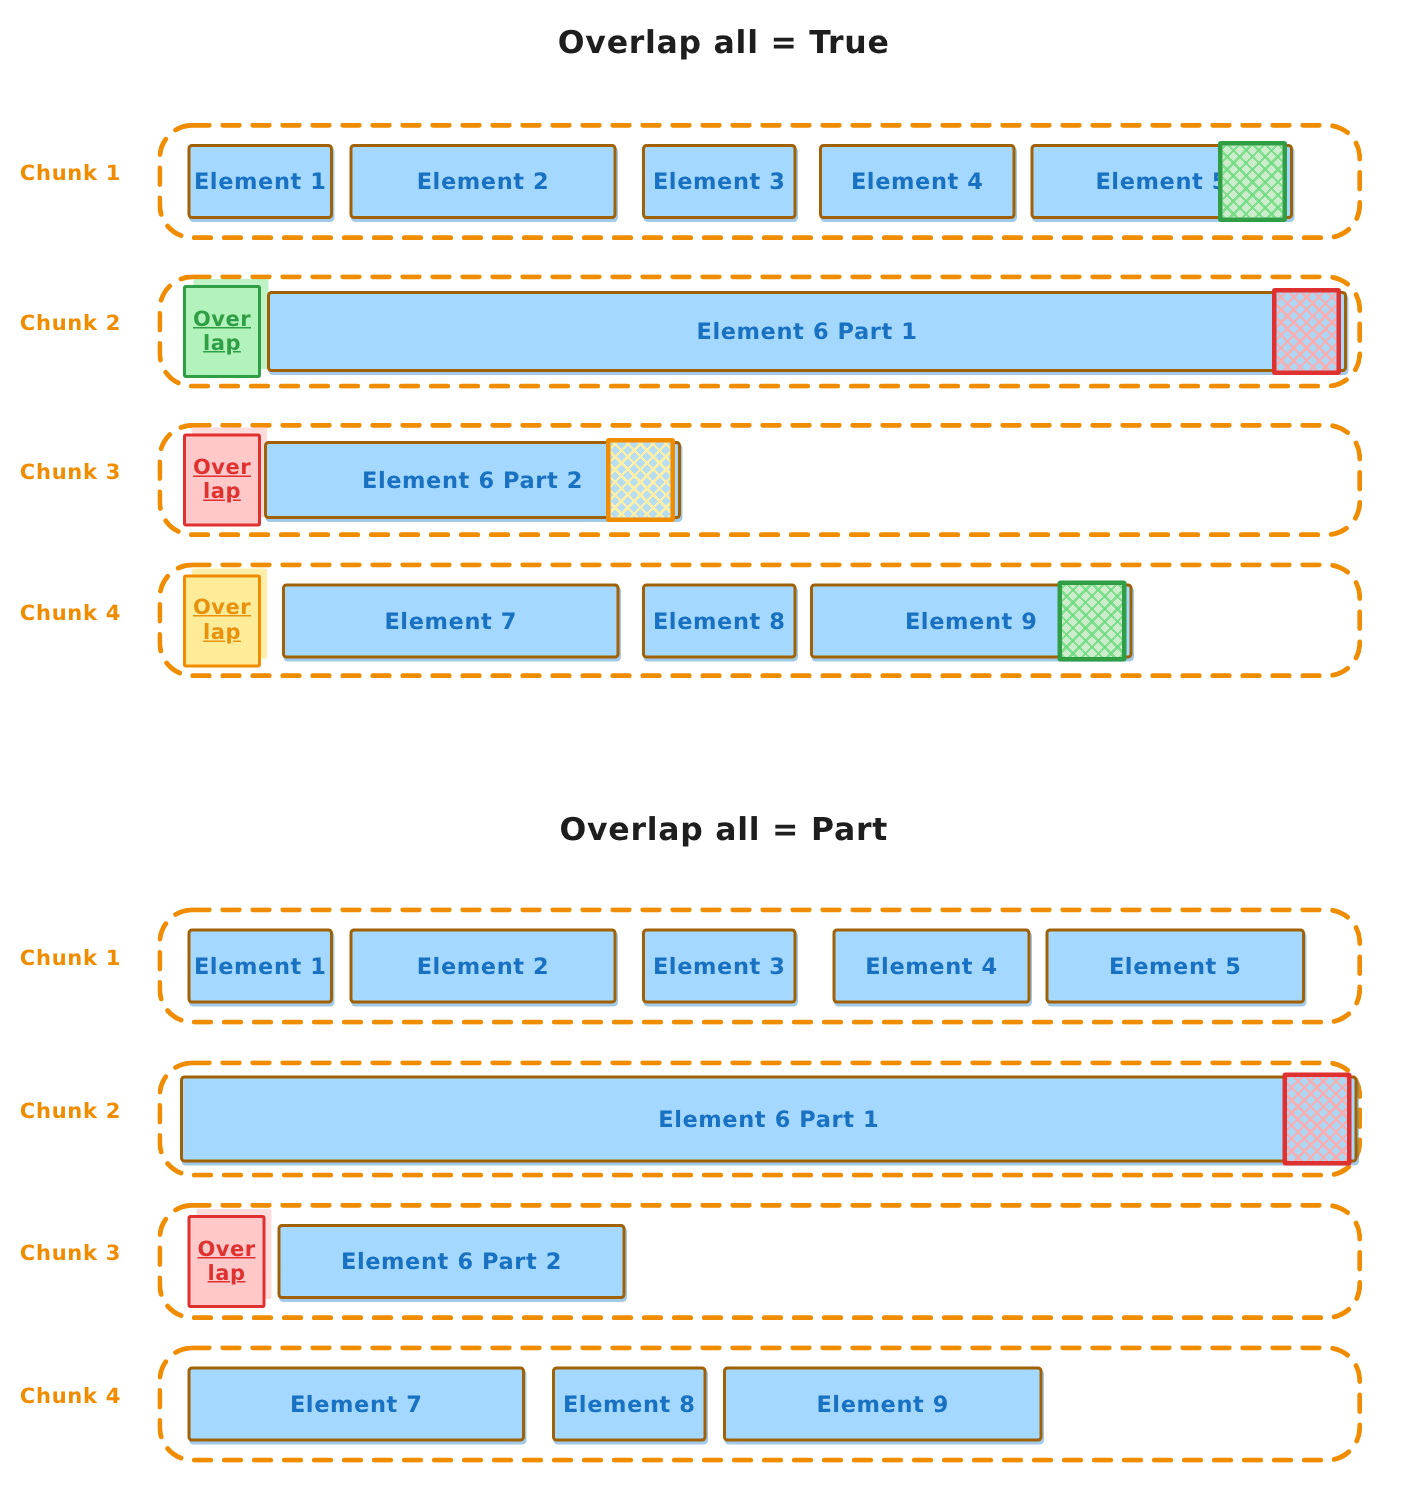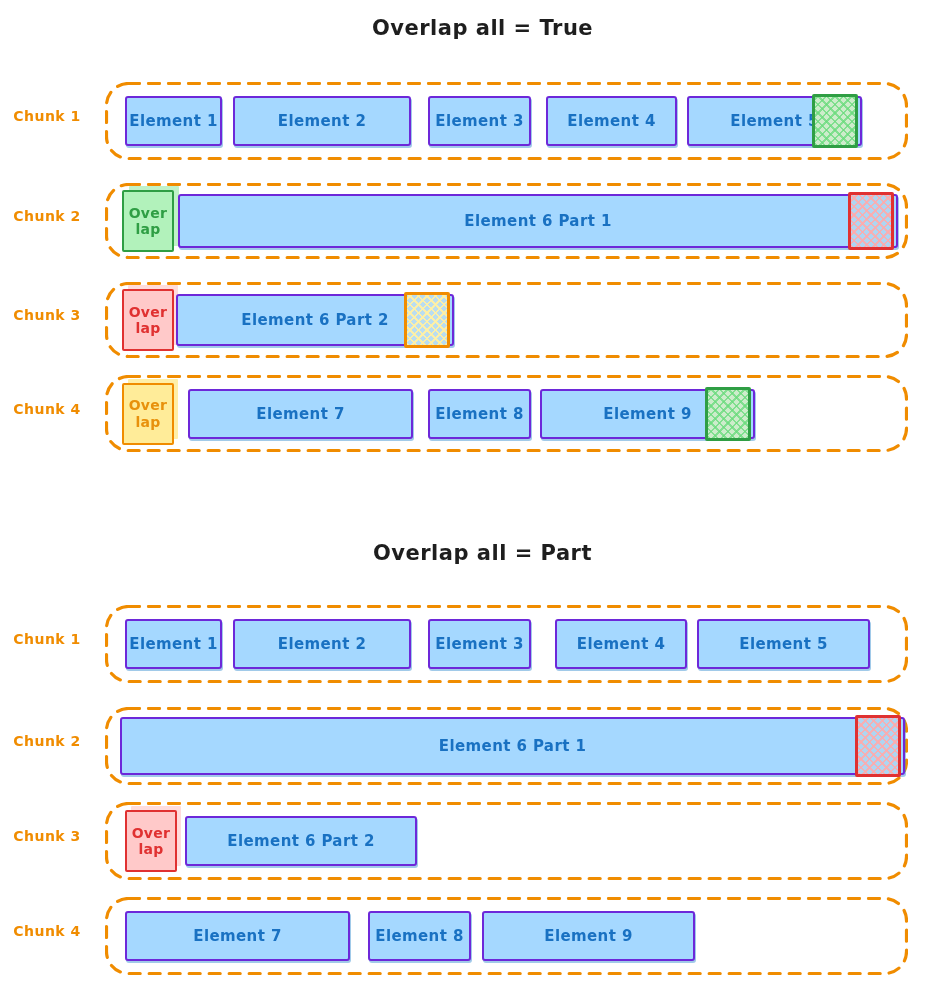--- a/index.html
+++ b/index.html
@@ -15,21 +15,21 @@
   .title-0 { top:16px; }
   .title-1 { top:541px; }
   .chunk-label {
     position:absolute; left:2px; width:90px; text-align:center;
     font-size:14px; font-weight:bold; color:#f08c00; letter-spacing:0.5px;
     white-space:nowrap;
   }
   .chunk-box { position:absolute; left:105px; width:803px; }
   .chunk-box > svg { position:absolute; left:0; top:0; }
   .el {
-    position:absolute; background:#a5d8ff; border:2px solid #6d28d9;
+    position:absolute; background:#a5d8ff; border:2px solid #a16207;
     border-radius:3px; box-sizing:border-box;
     display:flex; align-items:center; justify-content:center;
     color:#1971c2; font-weight:bold; font-size:15px; letter-spacing:0.4px;
     box-shadow:1px 2px 0 rgba(46,137,207,0.45);
     white-space:nowrap;
   }
   .hatch {
     position:absolute; right:2px; top:50%; transform:translateY(-50%);
     width:46px; height:calc(100% + 8px); border-radius:2px; box-sizing:border-box;
   }
@@ -51,21 +51,21 @@
     border:3px solid #f08c00;
     background-image:
       repeating-linear-gradient(45deg,  rgba(255,240,165,0.95) 0 1.6px, transparent 1.6px 6px),
       repeating-linear-gradient(-45deg, rgba(255,240,165,0.95) 0 1.6px, transparent 1.6px 6px);
     background-color:#b9ddf0;
   }
   .ov {
     position:absolute; width:52px; height:62px; top:50%; transform:translateY(-50%);
     display:flex; flex-direction:column; align-items:center; justify-content:center;
     font-size:14px; font-weight:bold; line-height:1.15; border-radius:2px;
-    box-sizing:border-box; letter-spacing:0.3px;
+    box-sizing:border-box; letter-spacing:0.3px;text-decoration:underline;
   }
   .ov-green  { background:#b2f2bb; border:2px solid #2f9e44; color:#2f9e44;
                box-shadow:6px -5px 0 -1px rgba(150,233,164,0.6); }
   .ov-red    { background:#ffc9c9; border:2px solid #e03131; color:#e03131;
                box-shadow:5px -5px 0 -1px rgba(255,201,201,0.65); }
   .ov-yellow { background:#ffec99; border:2px solid #f08c00; color:#e8910c;
                box-shadow:5px -5px 0 -1px rgba(255,236,153,0.85); }
 </style>
 </head>
 <body>

